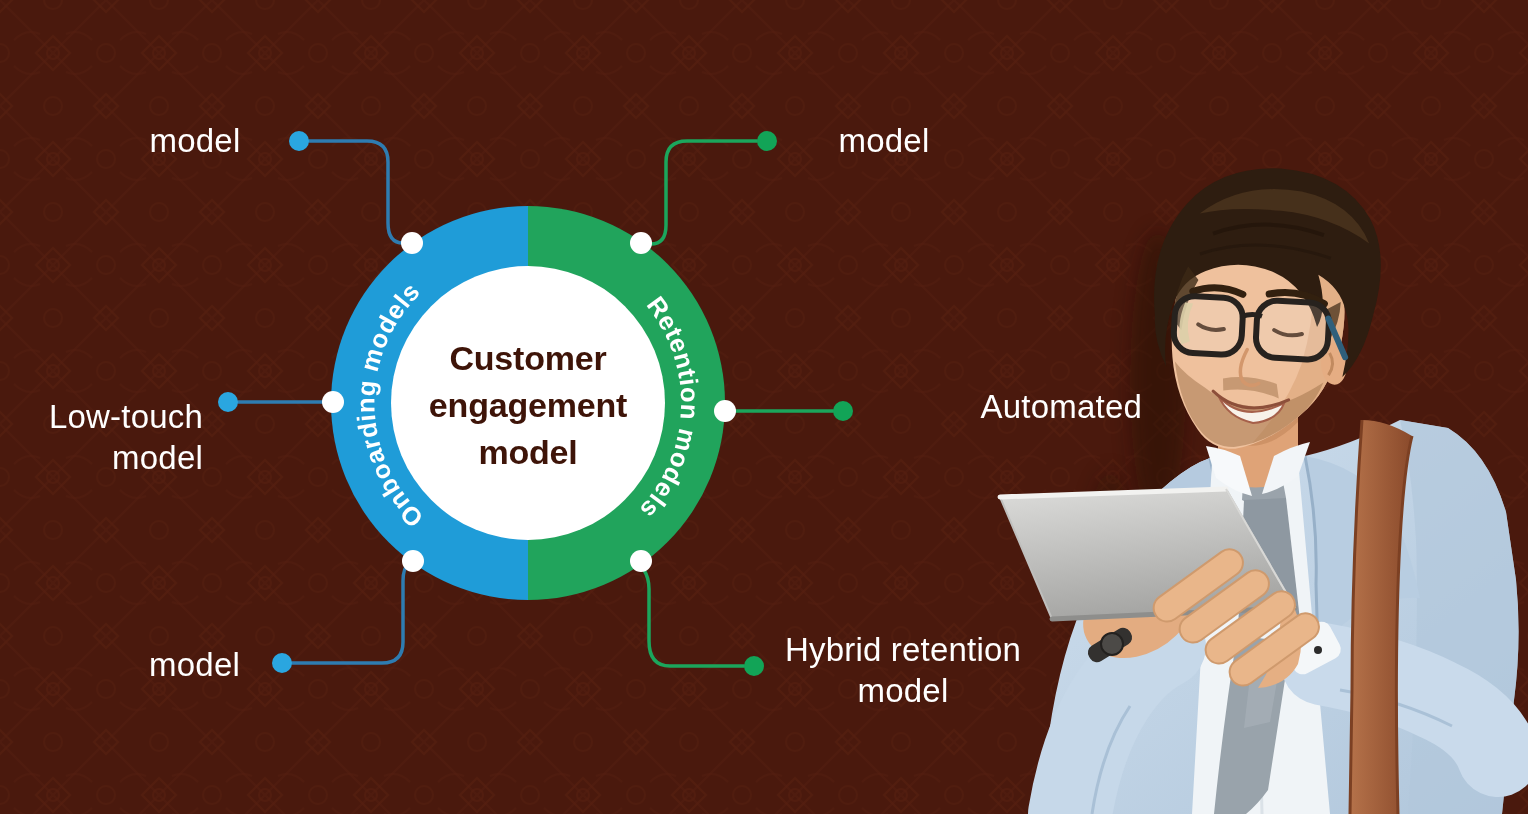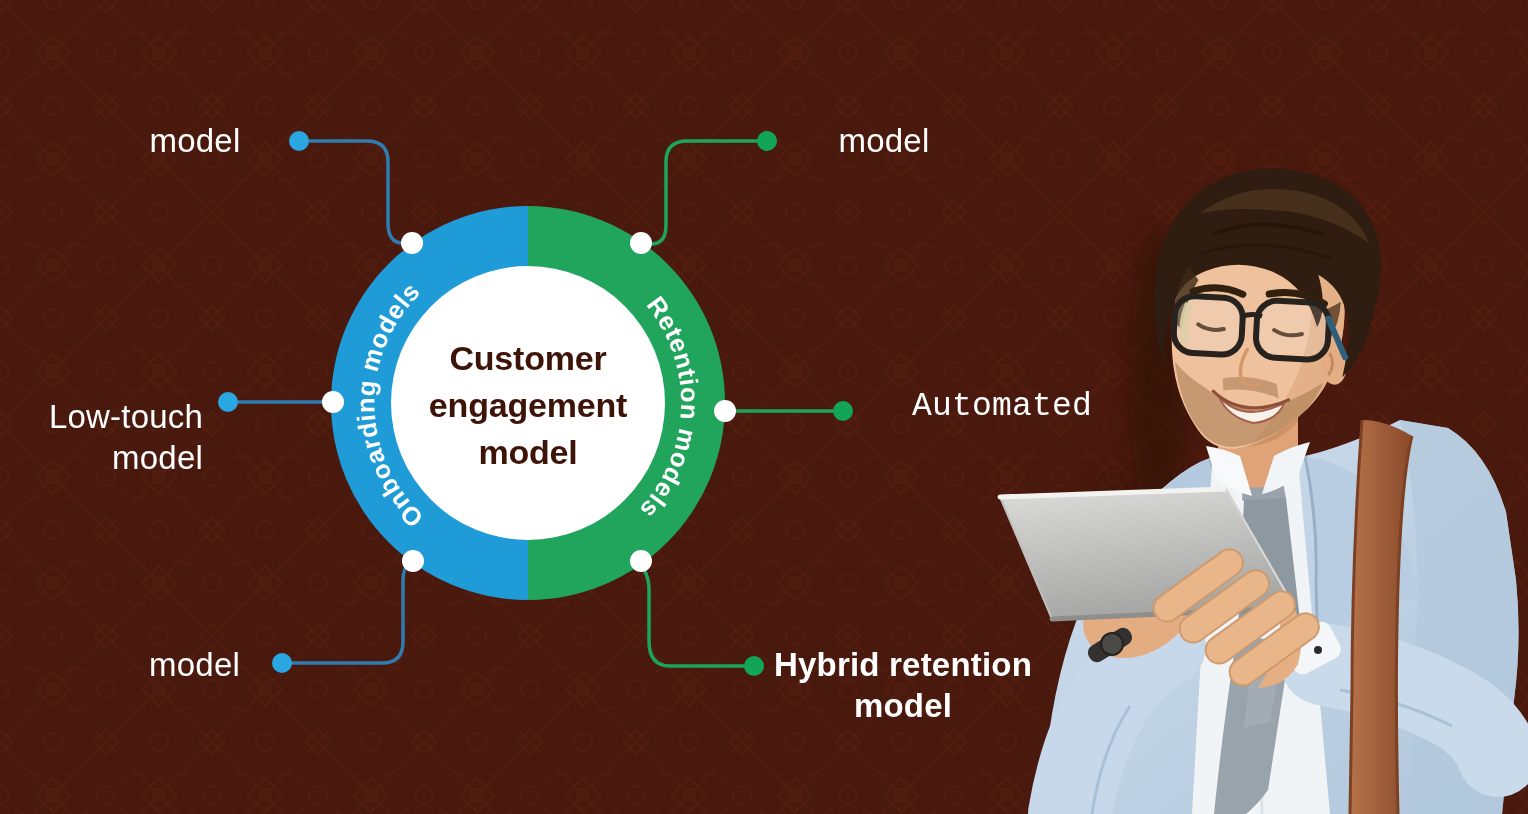--- a/index.html
+++ b/index.html
@@ -8,27 +8,27 @@
     background:#4a190d;
     font-family:"Liberation Sans",sans-serif;
   }
   .stage svg.layer{position:absolute;left:0;top:0;}
   .callout{
     position:absolute;color:#ffffff;font-size:33px;line-height:41px;
     letter-spacing:.2px;white-space:nowrap;
   }
   .callout.align-center{text-align:center;}
   .callout.align-right{text-align:right;}
-  .callout.align-left{text-align:center;font-family:Liberation Mono, monospace;}
+  .callout.align-left{text-align:right;}
   #co-high-touch{left:75px;top:120px;width:240px;}
   #co-low-touch{left:3px;top:380px;width:200px;margin-top:16px;}
   #co-hybrid{left:40px;top:644px;width:200px;}
   #co-csm-driven{left:764px;top:120px;width:240px;}
   #co-automated-retention{left:862px;top:386px;width:280px;}
-  #co-hybrid-retention{left:753px;top:644px;width:300px;font-weight:bold;}
+  #co-hybrid-retention{left:753px;top:629px;width:300px;}
   .arc-label{font-size:25.5px;font-weight:700;letter-spacing:.6px;}
   .center-line{font-size:34px;font-weight:700;letter-spacing:-.2px;}
 </style>
 </head>
 <body>
 
 <div class="stage">
 
   <svg class="layer" width="1528" height="814" viewBox="0 0 1528 814">
     <defs>

